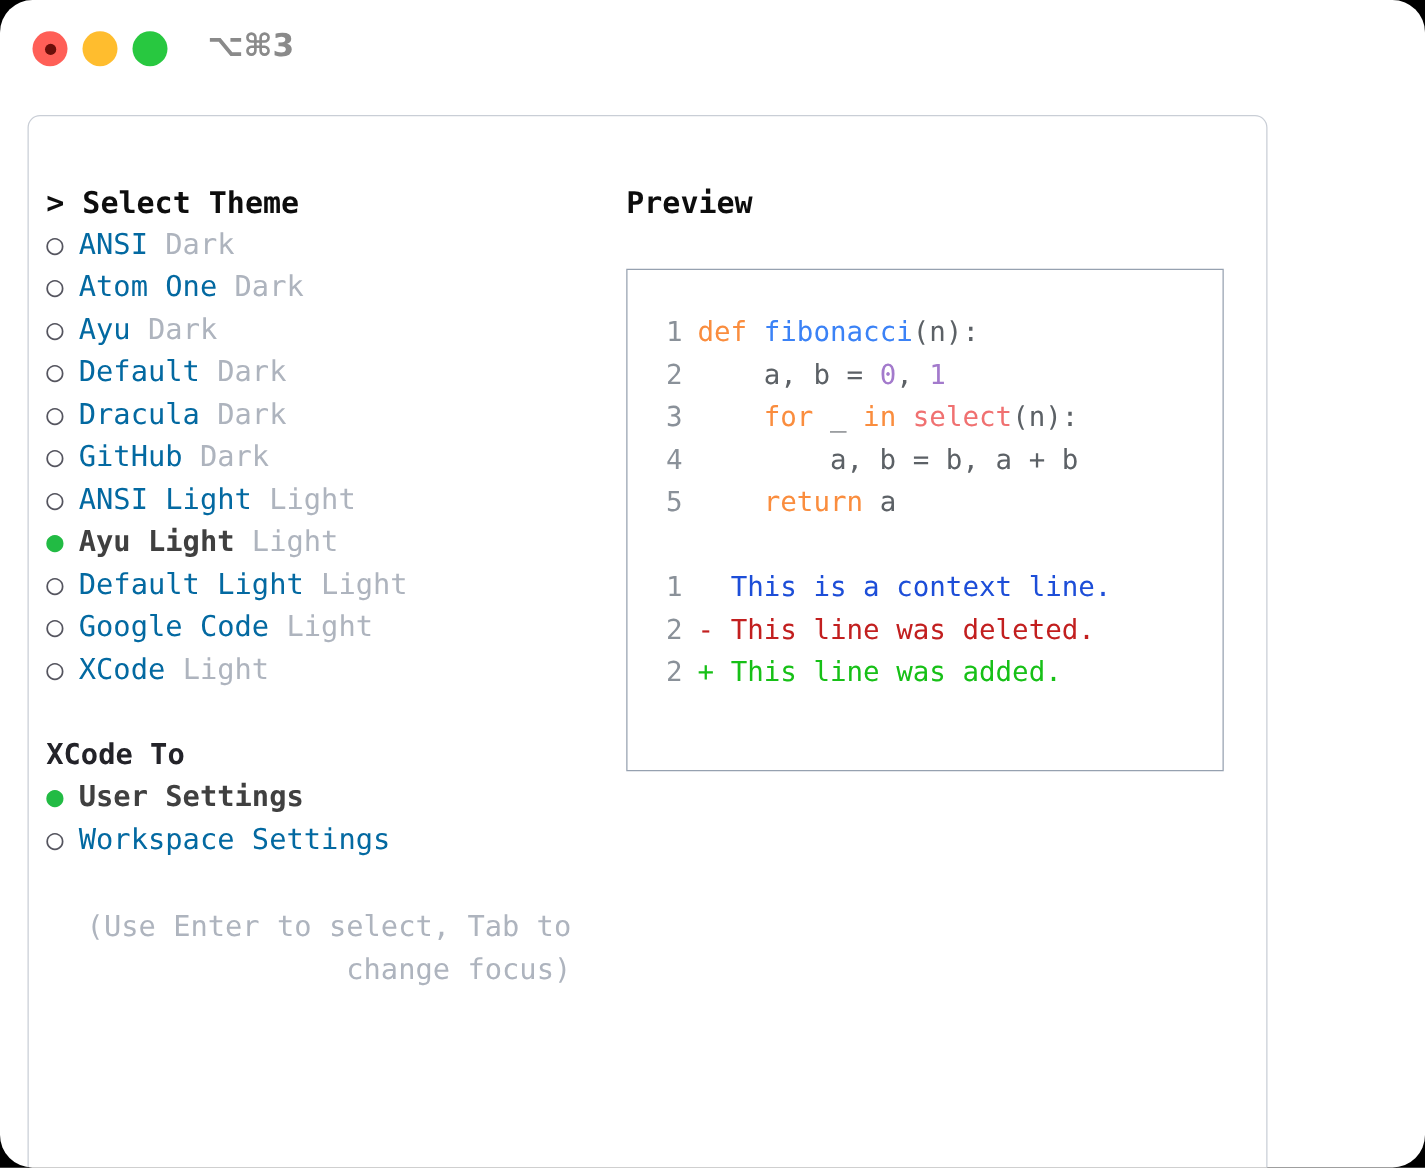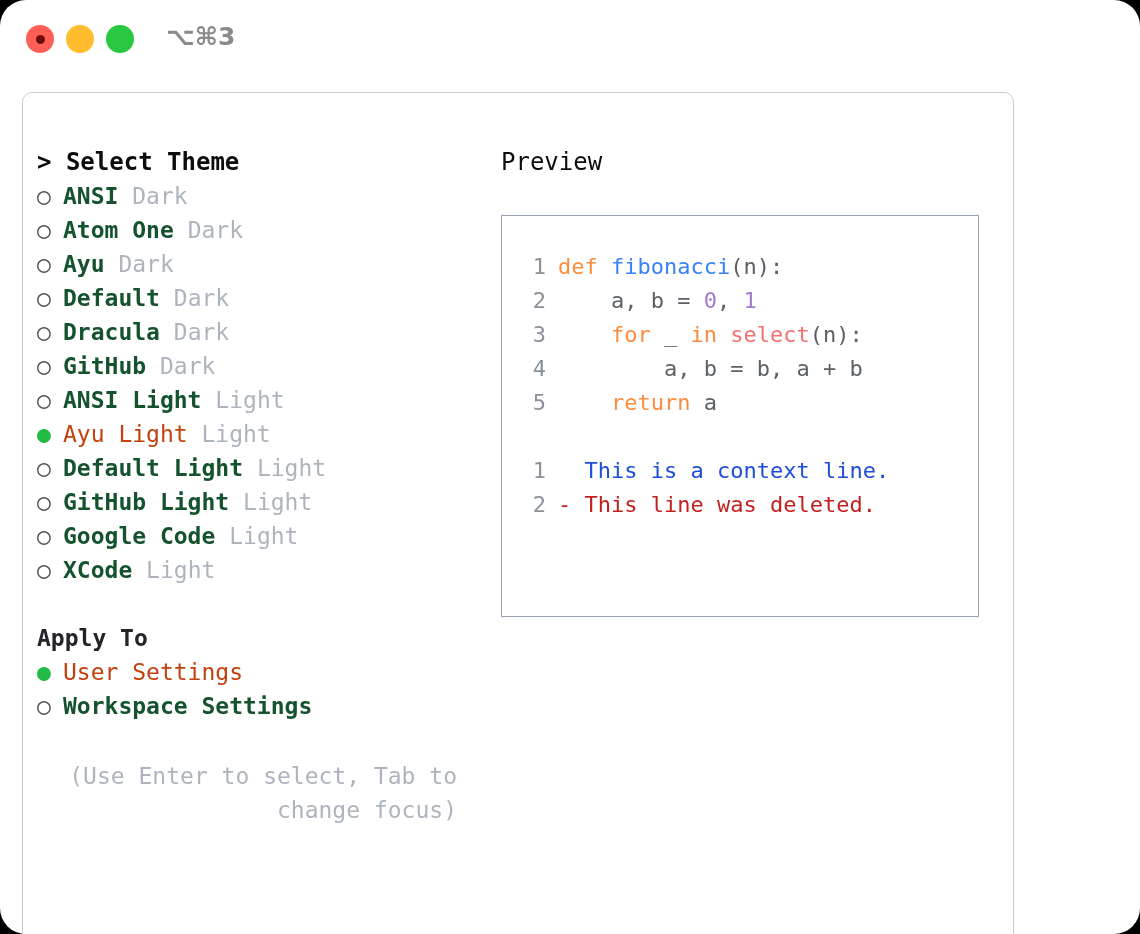--- a/index.html
+++ b/index.html
@@ -101,43 +101,43 @@
     color: #2b2b33;
     white-space: pre;
     display: block;
   }
   .bullet {
     display: inline-block;
     width: 26px;
     color: #55555f;
   }
   .bullet.sel { color: #22bb44; }
-  .row .name { color: #14532d; font-weight: bold; }
-  .row.selected .name { color: #c2410c; font-weight: normal; }
+  .row .name { color: #0369a1; font-weight: normal; }
+  .row.selected .name { color: #404040; font-weight: bold; }
   .row .tag { color: #aeb4be; }
   .spacer { height: 34px; }
   .applyhead {
     font-size: 23px;
     line-height: 34px;
     color: #232329;
     white-space: pre;
     font-weight: bold;
   }
   .hint {
     font-size: 23px;
     line-height: 34px;
     color: #aeb4be;
     width: 420px;
     white-space: pre-wrap;
     margin-top: 36px;
     text-align: right;
   }
   .preview-head {
     font-size: 24px;
-    font-weight: normal;
+    font-weight: bold;
     color: #0d0d0d;
     line-height: 34px;
   }
   .preview-box {
     margin-top: 36px;
     width: 478px;
     height: 402px;
     border: 1.5px solid #96a1b0;
     box-sizing: border-box;
     background: #ffffff;
@@ -186,26 +186,25 @@
       <div id="theme-list">
           <div class="row"><span class="bullet">○</span><span class="name">ANSI</span> <span class="tag">Dark</span></div>
           <div class="row"><span class="bullet">○</span><span class="name">Atom One</span> <span class="tag">Dark</span></div>
           <div class="row"><span class="bullet">○</span><span class="name">Ayu</span> <span class="tag">Dark</span></div>
           <div class="row"><span class="bullet">○</span><span class="name">Default</span> <span class="tag">Dark</span></div>
           <div class="row"><span class="bullet">○</span><span class="name">Dracula</span> <span class="tag">Dark</span></div>
           <div class="row"><span class="bullet">○</span><span class="name">GitHub</span> <span class="tag">Dark</span></div>
           <div class="row"><span class="bullet">○</span><span class="name">ANSI Light</span> <span class="tag">Light</span></div>
           <div class="row selected"><span class="bullet sel">●</span><span class="name">Ayu Light</span> <span class="tag">Light</span></div>
           <div class="row"><span class="bullet">○</span><span class="name">Default Light</span> <span class="tag">Light</span></div>
-          <div class="row"><span class="bullet">○</span><span class="name">GitHub Light</span> <span class="tag">Light</span></div>
           <div class="row"><span class="bullet">○</span><span class="name">Google Code</span> <span class="tag">Light</span></div>
           <div class="row"><span class="bullet">○</span><span class="name">XCode</span> <span class="tag">Light</span></div>
         </div>
       <div class="spacer"></div>
-      <div class="applyhead">Apply To</div>
+      <div class="applyhead">XCode To</div>
       <div id="apply-list">
           <div class="row selected"><span class="bullet sel">●</span><span class="name">User Settings</span></div>
           <div class="row"><span class="bullet">○</span><span class="name">Workspace Settings</span></div>
         </div>
       <div class="hint">(Use Enter to select, Tab to change focus)</div>
     </div>
 
     <div class="col-right">
       <div class="preview-head">Preview</div>
       <div class="preview-box">
@@ -213,18 +212,19 @@
             <div class="code-line"><span class="ln">1</span><span class="kw">def </span><span class="fn">fibonacci</span><span class="pl">(n):</span></div>
             <div class="code-line"><span class="ln">2</span><span class="pl">    a, b = </span><span class="num">0</span><span class="pl">, </span><span class="num">1</span></div>
             <div class="code-line"><span class="ln">3</span><span class="pl">    </span><span class="kw">for</span><span class="pl"> _ </span><span class="kw">in</span><span class="pl"> </span><span class="bi">select</span><span class="pl">(n):</span></div>
             <div class="code-line"><span class="ln">4</span><span class="pl">        a, b = b, a + b</span></div>
             <div class="code-line"><span class="ln">5</span><span class="pl">    </span><span class="kw">return</span><span class="pl"> a</span></div>
           </div>
         <div class="gap"></div>
         <div id="diff-block">
             <div class="code-line"><span class="ln">1</span><span class="diff-ctx">  </span><span class="diff-ctx">This is a context line.</span></div>
             <div class="code-line"><span class="ln">2</span><span class="diff-del">- </span><span class="diff-del">This line was deleted.</span></div>
+            <div class="code-line"><span class="ln">2</span><span class="diff-add">+ </span><span class="diff-add">This line was added.</span></div>
           </div>
       </div>
     </div>
 
   </div>
 </div>
 
 </body></html>

